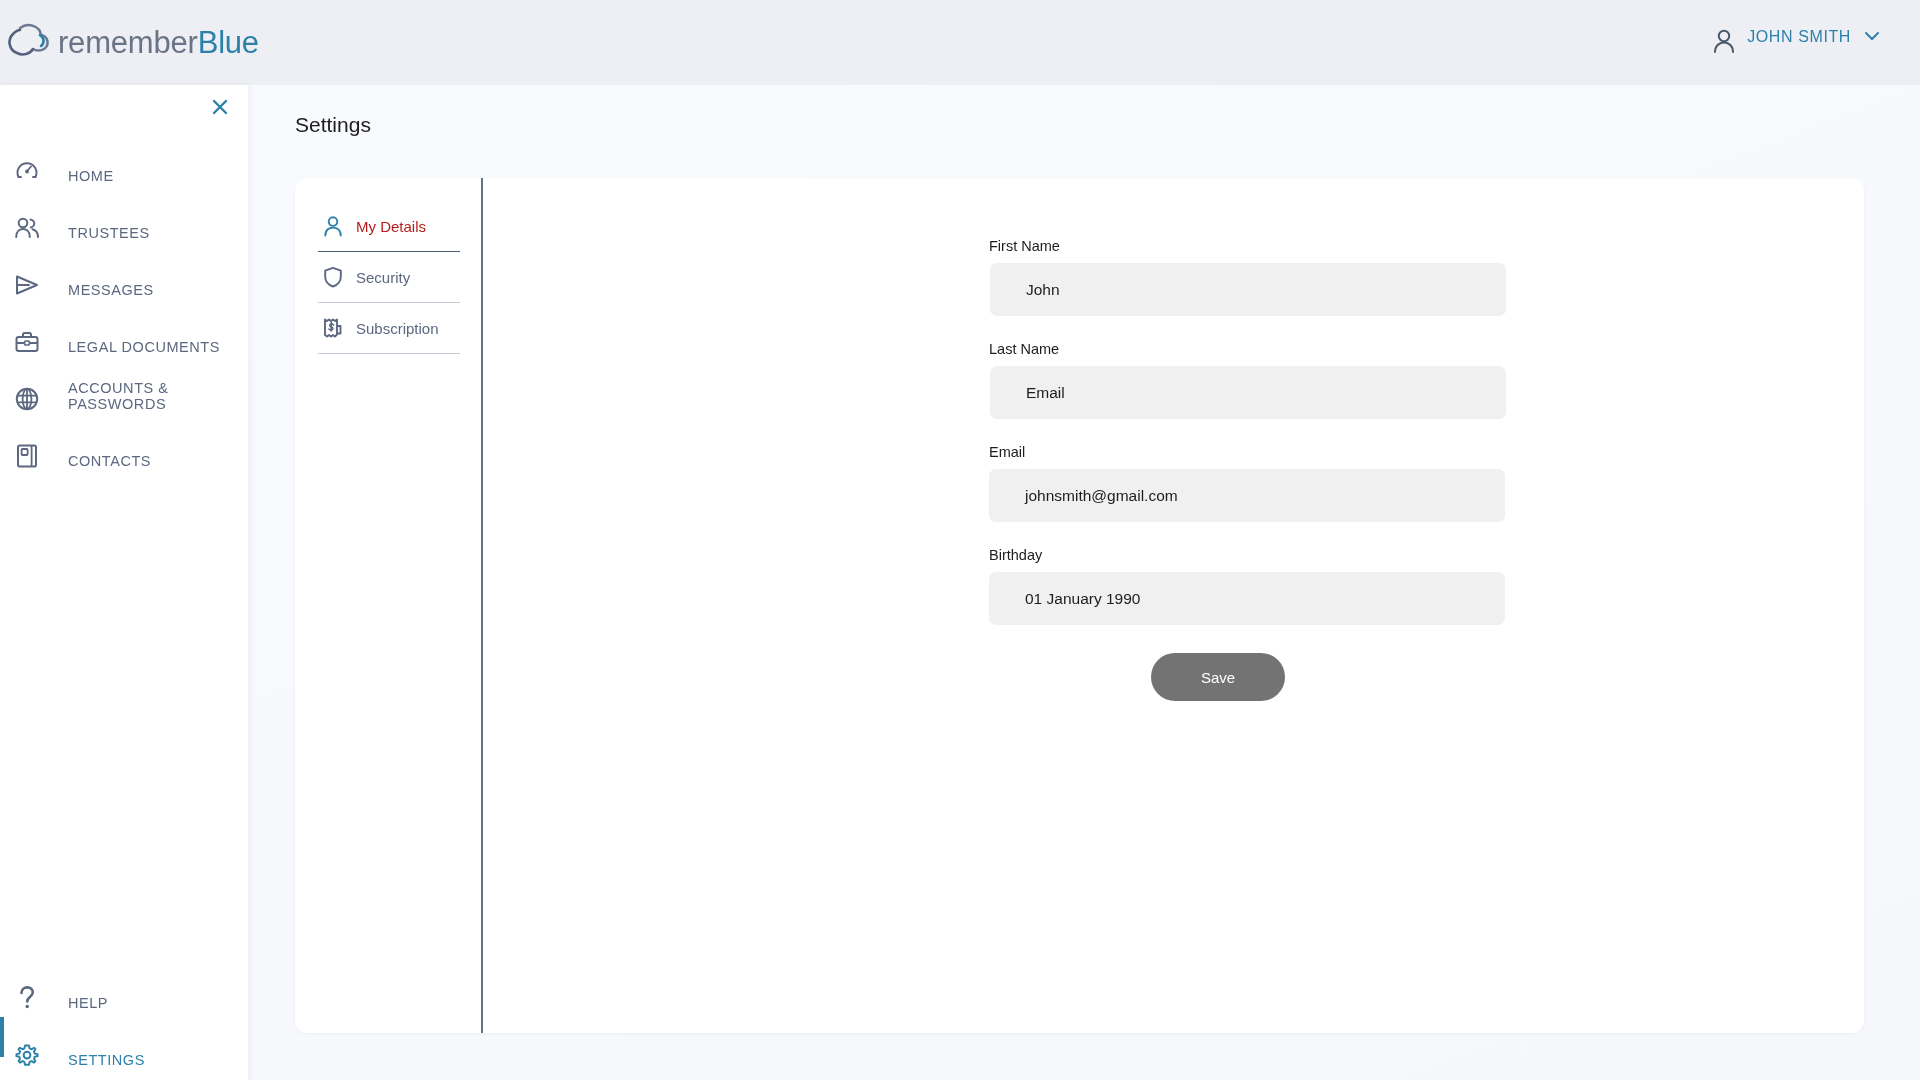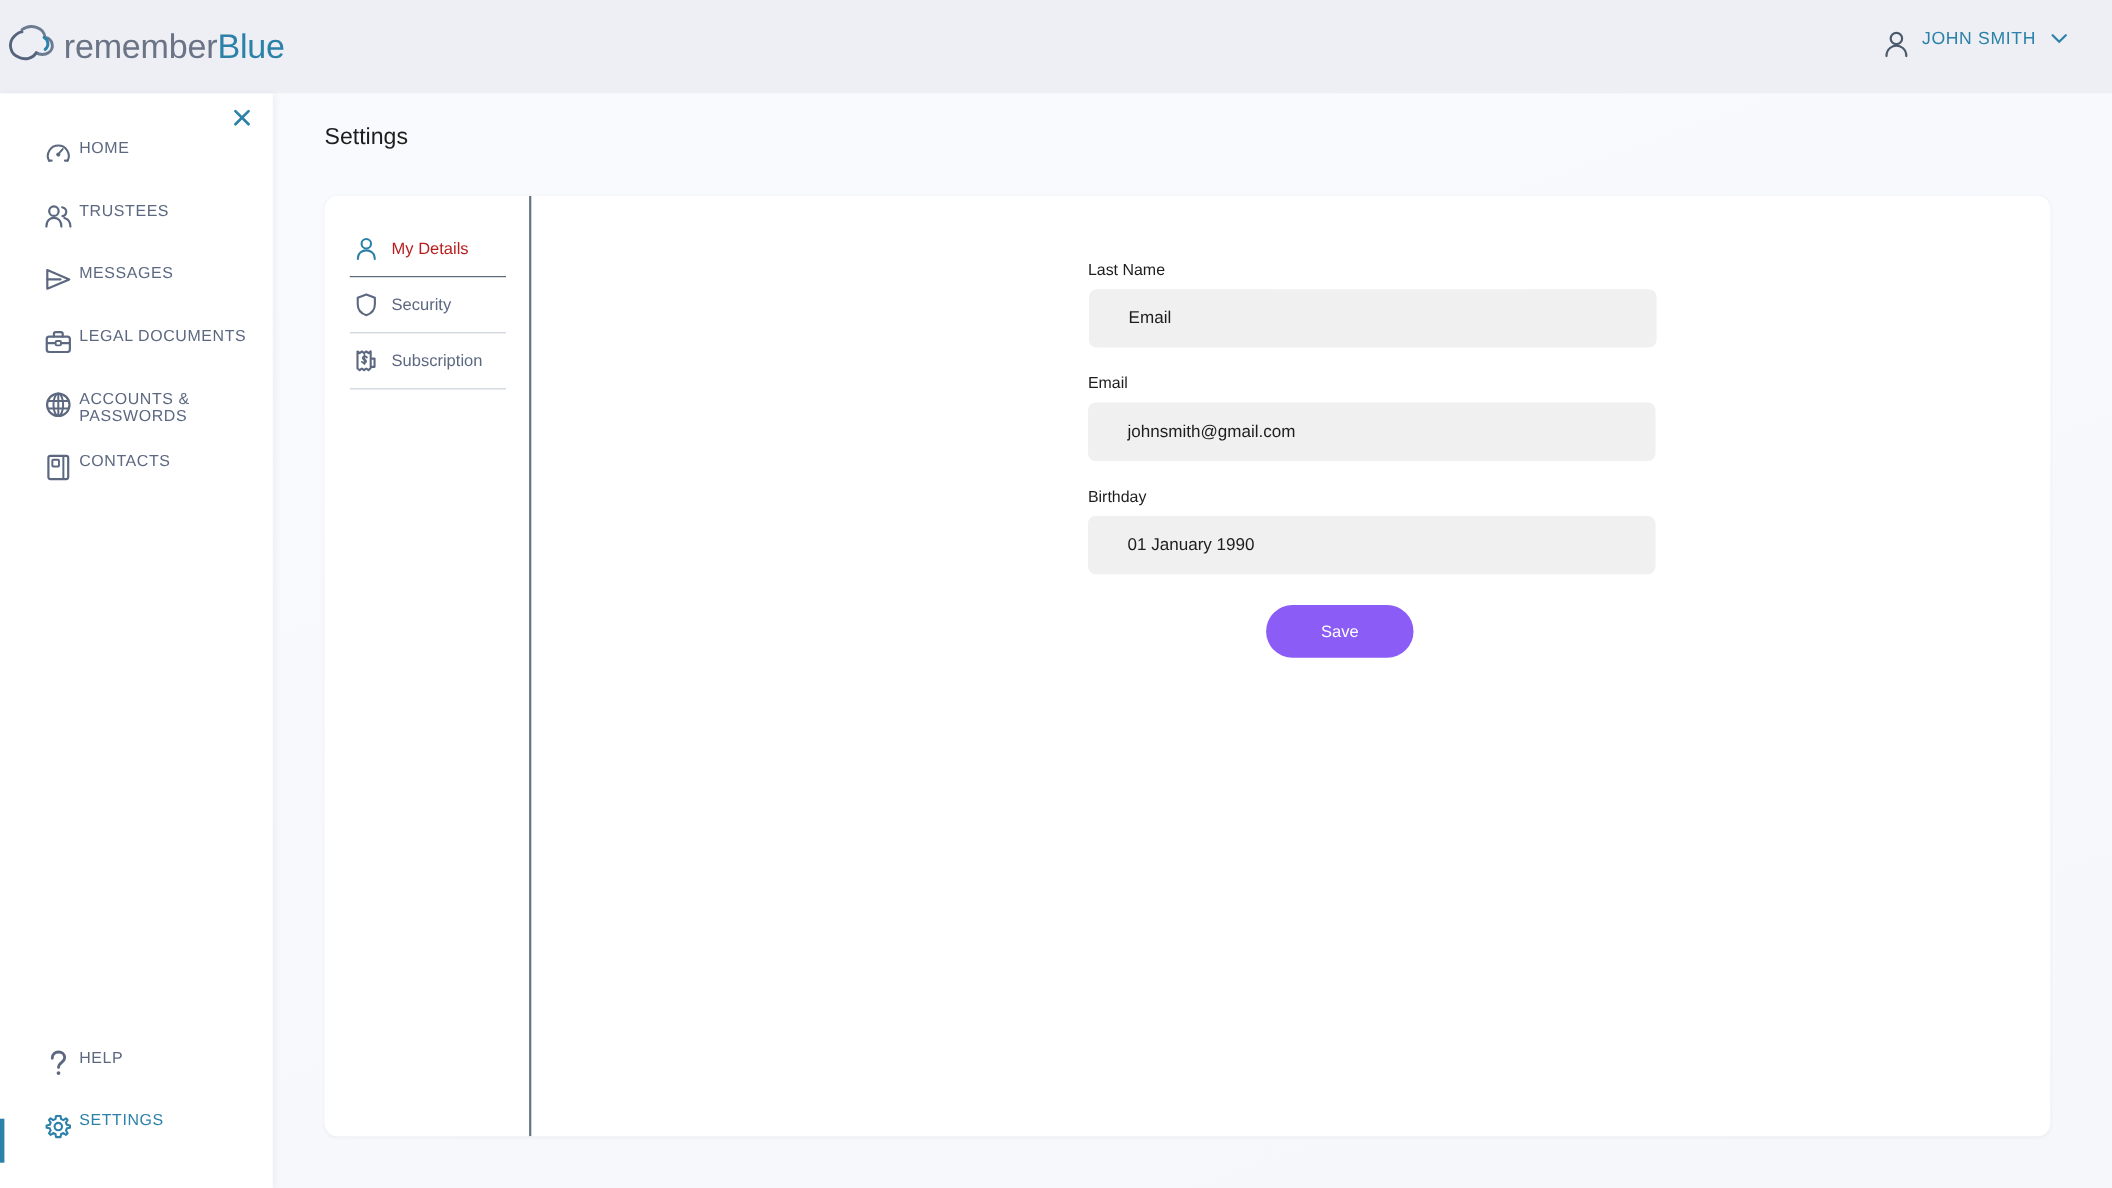--- a/index.html
+++ b/index.html
@@ -40,22 +40,22 @@
     box-shadow: 2px 0 6px rgba(80,90,120,0.07);
     z-index: 5;
   }
   .close-x {
     position: absolute; top: 12px; right: 18px;
     color: #2b81a8; font-size: 22px; line-height: 1;
     cursor: pointer; font-weight: 400;
   }
   .nav-list { position: absolute; top: 42px; left: 0; width: 100%; }
   .nav-item {
-    display: flex; align-items: flex-start; gap: 6px;
-    height: 57px; padding-left: 40px;
+    display: flex; align-items: flex-end; gap: 28px;
+    height: 57px; padding-left: 14px;
     cursor: pointer; position: relative;
   }
   .nav-label {
     color: #5c6880; font-size: 14.5px; letter-spacing: 0.55px;
   }
   .nav-icon { width: 26px; height: 26px; display: flex; align-items: center; justify-content: center; }
 
   .bottom-nav { position: absolute; bottom: 12px; left: 0; width: 100%; }
   .nav-item.active .nav-label { color: #2b81a8; }
   .nav-item.active::before {
@@ -111,21 +111,21 @@
     height: 53px; background: #f0f0f0; border-radius: 7px;
     display: flex; align-items: center; padding-left: 36px;
     font-size: 15.5px; color: #1d1d1d; cursor: text;
   }
   .field.email .field-box, .field.birthday .field-box { width: 516px; }
   .field.first .field-box, .field.last .field-box { width: 516px; margin-left: 1px; }
 
   .save-row { margin-top: 28px; display: flex; justify-content: center; padding-right: 62px; }
   .save-btn {
     width: 134px; height: 48px; border-radius: 24px;
-    background: #8b5cf6; color: #ffffff;
+    background: #737373; color: #ffffff;
     font-size: 15px; border: none; cursor: pointer;
     display: flex; align-items: center; justify-content: center;
     font-family: "Liberation Sans", sans-serif;
   }
 </style>
 </head>
 <body>
 
 <div class="topbar">
   <div class="logo-wrap">
@@ -295,20 +295,24 @@
             <path d="M15 9 L18.5 9 L18.5 16.5 L15 16.5" fill="none" stroke="#5c6880" stroke-width="1.9" stroke-linejoin="round"></path>
           </svg>
         </span>
         <span class="tab-label">Subscription</span>
       </div>
       <div class="tab-rule"></div>
     </div>
 
     <div class="form">
 
+      <div class="field first">
+        <span class="field-label">First Name</span>
+        <div class="field-box" placeholder="First Name">John</div>
+      </div>
 
       <div class="field last">
         <span class="field-label">Last Name</span>
         <div class="field-box" placeholder="Last Name">Email</div>
       </div>
 
       <div class="field email">
         <span class="field-label">Email</span>
         <div class="field-box" placeholder="Email">johnsmith@gmail.com</div>
       </div>

